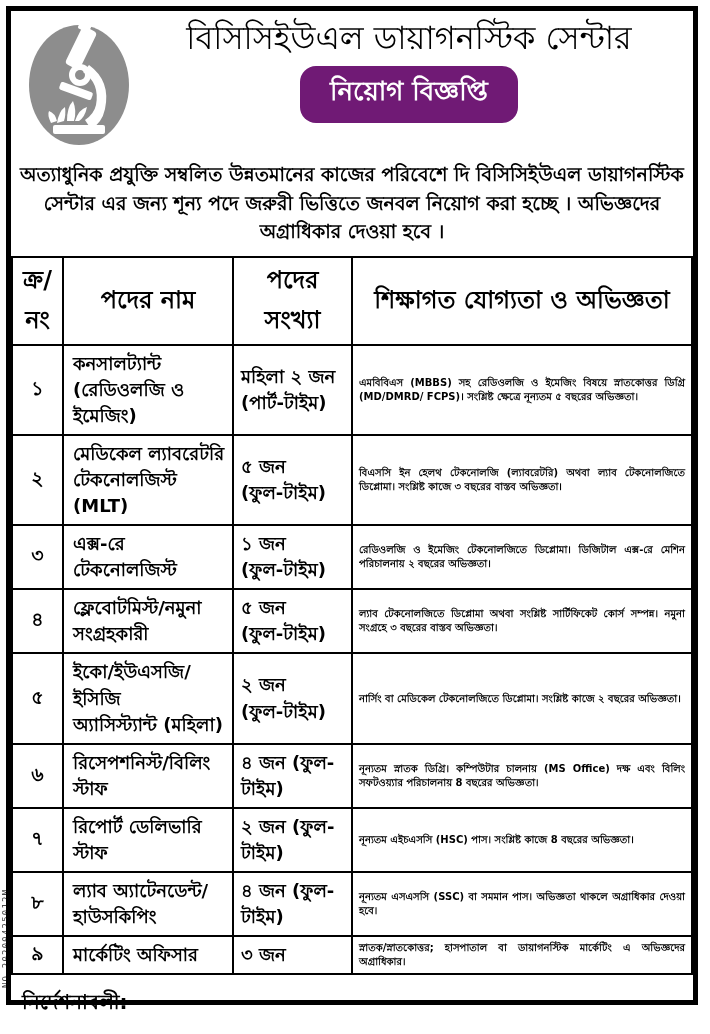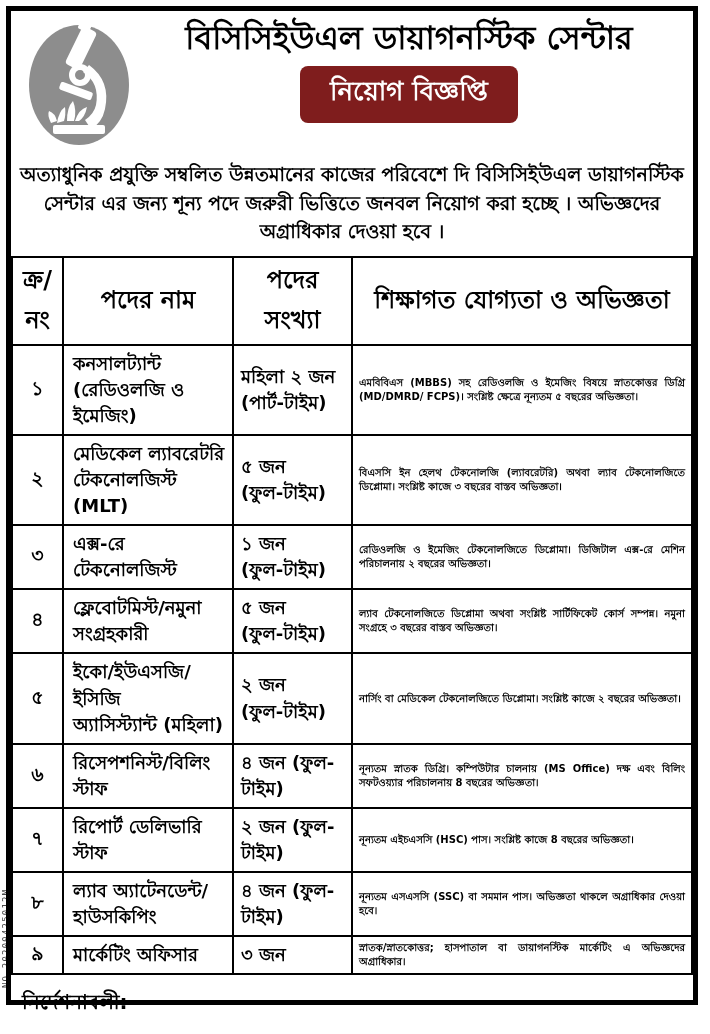--- a/index.html
+++ b/index.html
@@ -9,26 +9,26 @@
     overflow:hidden;
   }
   .sheet{
     position:absolute;left:6px;top:6px;width:692px;height:999px;
     border:5px solid #000;box-sizing:border-box;background:#fff;
   }
   
   .header{display:flex;align-items:flex-start;padding:8px 6px 0 12px;}
   .logo-wrap{flex:none;width:112px;height:132px;}
   .header-text{flex:1;text-align:center;padding-right:4px;}
-  .title{font-size:32px;font-weight:bold;line-height:1.2;letter-spacing:0;}
+  .title{font-size:32px;font-weight:normal;line-height:1.2;letter-spacing:0;}
   .address{font-size:20px;font-weight:bold;margin-top:5px;}
   .badge-row{text-align:center;margin-top:9px;}
   .badge{
-    display:inline-block;background:#7f1d1d;color:#fff;font-size:26px;font-weight:bold;
-    padding:5px 30px 8px 30px;border-radius:8px;
+    display:inline-block;background:#701a75;color:#fff;font-size:26px;font-weight:bold;
+    padding:5px 30px 8px 30px;border-radius:16px;
   }
   .intro{
     font-size:19px;font-weight:bold;text-align:center;line-height:1.5;
     padding:9px 8px 0 8px;
   }
   
   table.jobs{
     width:100%;border-collapse:collapse;margin-top:10px;table-layout:fixed;
   }
   table.jobs th,table.jobs td{

